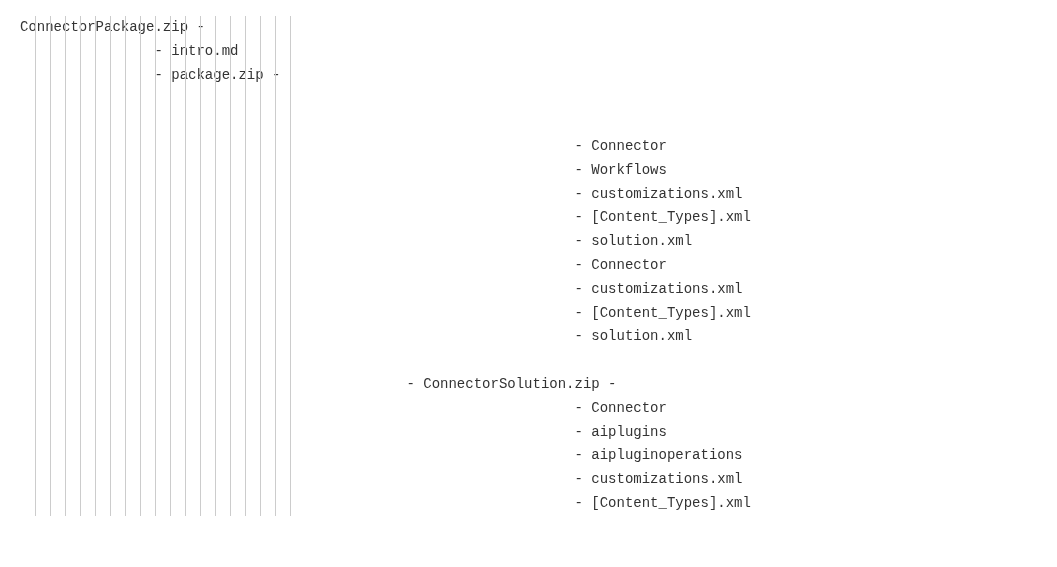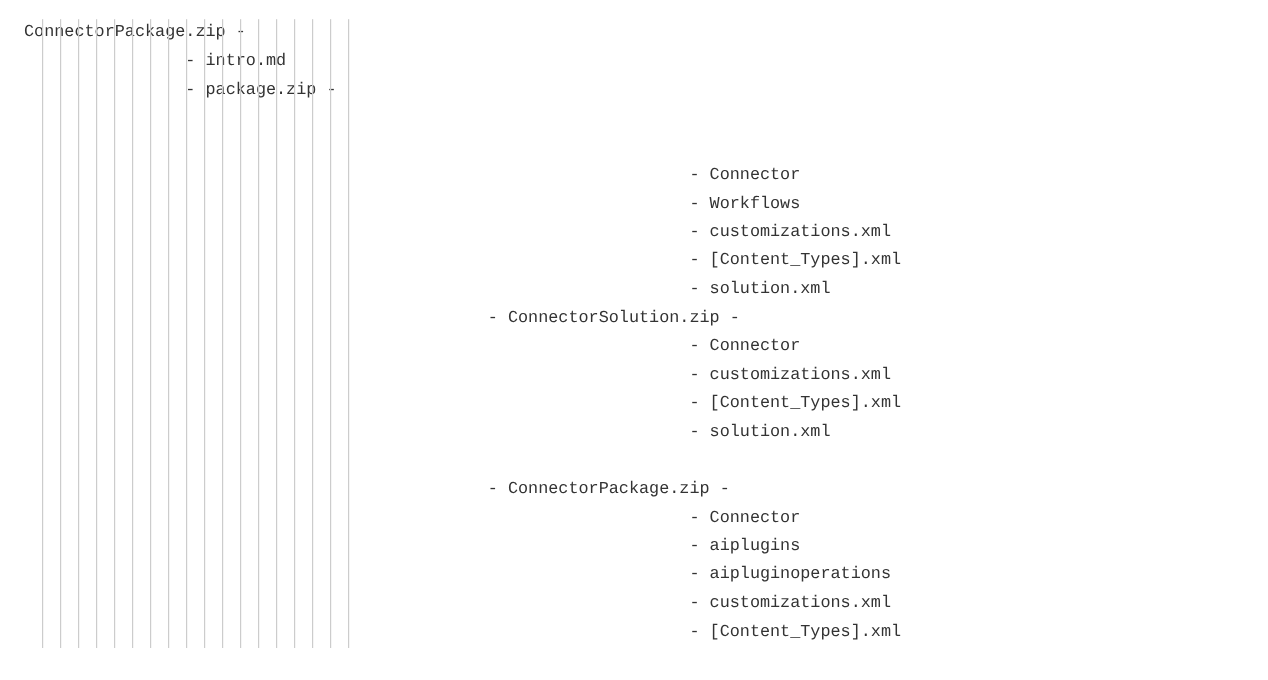--- a/index.html
+++ b/index.html
@@ -52,27 +52,26 @@
 <span class="tree-line">ConnectorPackage.zip -</span>
     <span class="tree-line">                - intro.md</span>
     <span class="tree-line">                - package.zip -</span>
     <span class="tree-line">&nbsp;</span>
     <span class="tree-line">&nbsp;</span>
     <span class="tree-line">                                                                  - Connector</span>
     <span class="tree-line">                                                                  - Workflows</span>
     <span class="tree-line">                                                                  - customizations.xml</span>
     <span class="tree-line">                                                                  - [Content_Types].xml</span>
     <span class="tree-line">                                                                  - solution.xml</span>
-    <span class="tree-line">                                              - ConnectorSolution.zip -</span>
     <span class="tree-line">                                                                  - Connector</span>
     <span class="tree-line">                                                                  - customizations.xml</span>
     <span class="tree-line">                                                                  - [Content_Types].xml</span>
     <span class="tree-line">                                                                  - solution.xml</span>
     <span class="tree-line">&nbsp;</span>
-    <span class="tree-line">                                              - ConnectorPackage.zip -</span>
+    <span class="tree-line">                                              - ConnectorSolution.zip -</span>
     <span class="tree-line">                                                                  - Connector</span>
     <span class="tree-line">                                                                  - aiplugins</span>
     <span class="tree-line">                                                                  - aipluginoperations</span>
     <span class="tree-line">                                                                  - customizations.xml</span>
     <span class="tree-line">                                                                  - [Content_Types].xml</span>
     <div class="guides">
       <div class="guide-line" style="left: 15px;"></div>
       <div class="guide-line" style="left: 30px;"></div>
       <div class="guide-line" style="left: 45px;"></div>
       <div class="guide-line" style="left: 60px;"></div>

